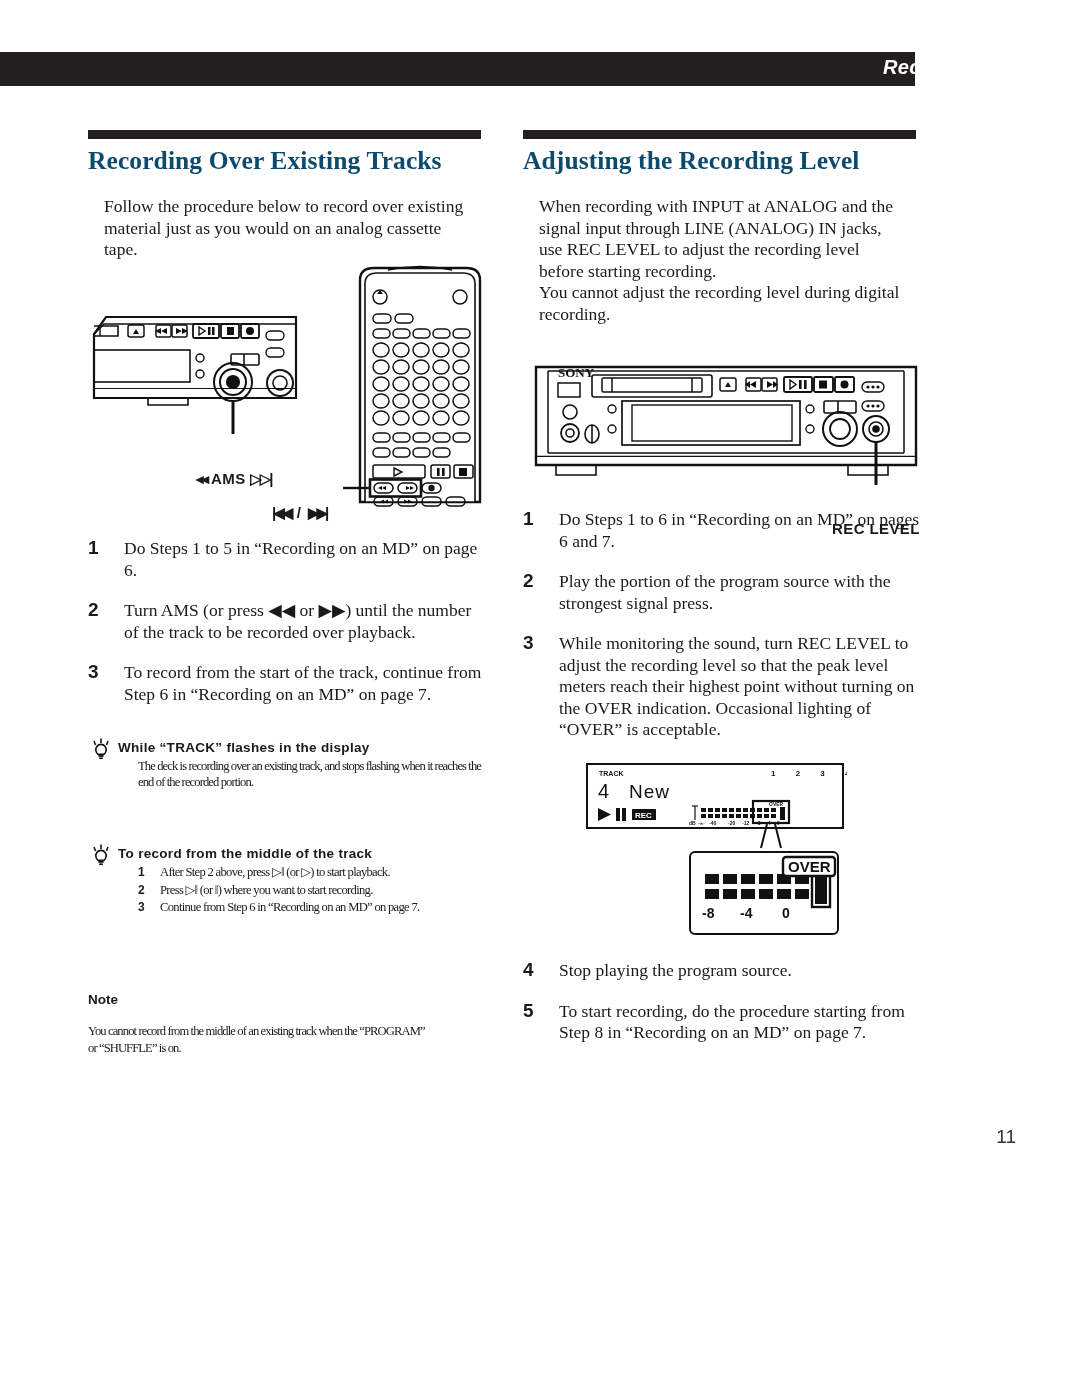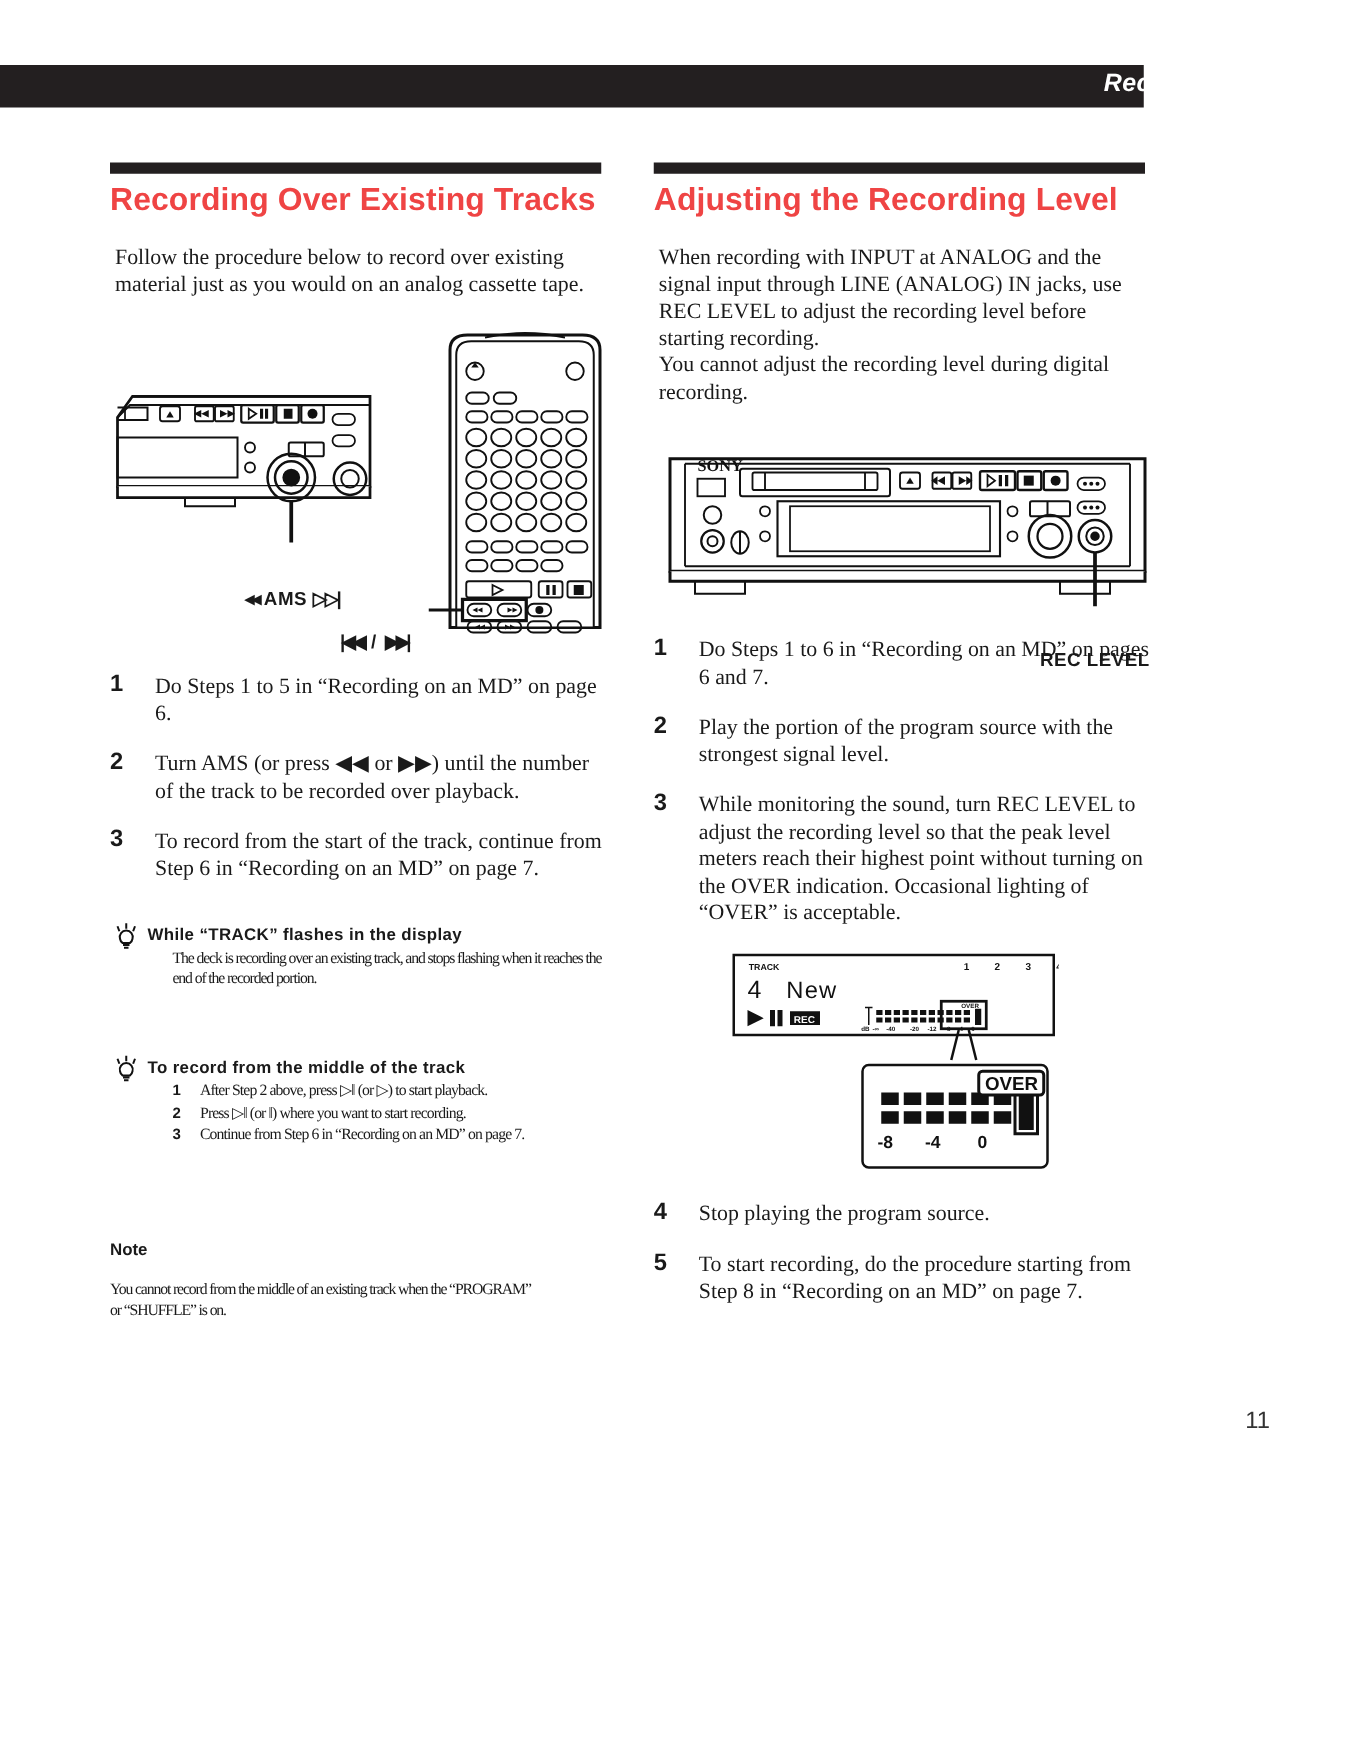--- a/index.html
+++ b/index.html
@@ -26,26 +26,26 @@
     white-space:nowrap;
   }
 
   
   .col{position:absolute;top:130px;width:400px;}
   .col-left{left:88px;}
   .col-right{left:523px;}
 
   .rule{height:9px;background:#231f20;width:393px;margin-bottom:7px;}
   h1.sec{
-    font-family:Liberation Sans, sans-serif;
+    font-family:Liberation Serif, serif;
     font-weight:bold;font-size:25.5px;letter-spacing:.1px;
-    margin:0 0 20px 0;color:#ef4444;white-space:nowrap;
+    margin:0 0 20px 0;color:#0c4a6e;white-space:nowrap;
   }
   p.intro{
-    font-size:17.5px;line-height:21.5px;margin:4px;color:#1a1a1a;
+    font-size:17.5px;line-height:21.5px;margin:16px;color:#1a1a1a;
   }
 
   
   .steps{margin:0;padding:0;list-style:none;}
   .step{position:relative;padding-left:36px;margin-bottom:19px;}
   .step .n{
     position:absolute;left:0;top:-1px;
     font-family:"Liberation Sans", sans-serif;
     font-weight:bold;font-size:19px;color:#1a1a1a;
   }
@@ -404,21 +404,21 @@
   <div class="callout" style="left:832px;top:480px;">REC LEVEL</div>
 
   <div style="position:absolute;left:523px;top:509px;width:400px;">
     <ul class="steps">
       <li class="step">
         <span class="n">1</span>
         <span class="t">Do Steps 1 to 6 in “Recording on an MD” on pages 6 and 7.</span>
       </li>
       <li class="step">
         <span class="n">2</span>
-        <span class="t">Play the portion of the program source with the strongest signal level.</span>
+        <span class="t">Play the portion of the program source with the strongest signal press.</span>
       </li>
       <li class="step">
         <span class="n">3</span>
         <span class="t">While monitoring the sound, turn REC LEVEL to adjust the recording level so that the peak level meters reach their highest point without turning on the OVER indication.  Occasional lighting of “OVER” is acceptable.</span>
       </li>
     </ul>
   </div>
 
   <div class="artwrap" style="left:585px;top:762px;">
     <svg width="262" height="180" viewBox="0 0 262 180">

